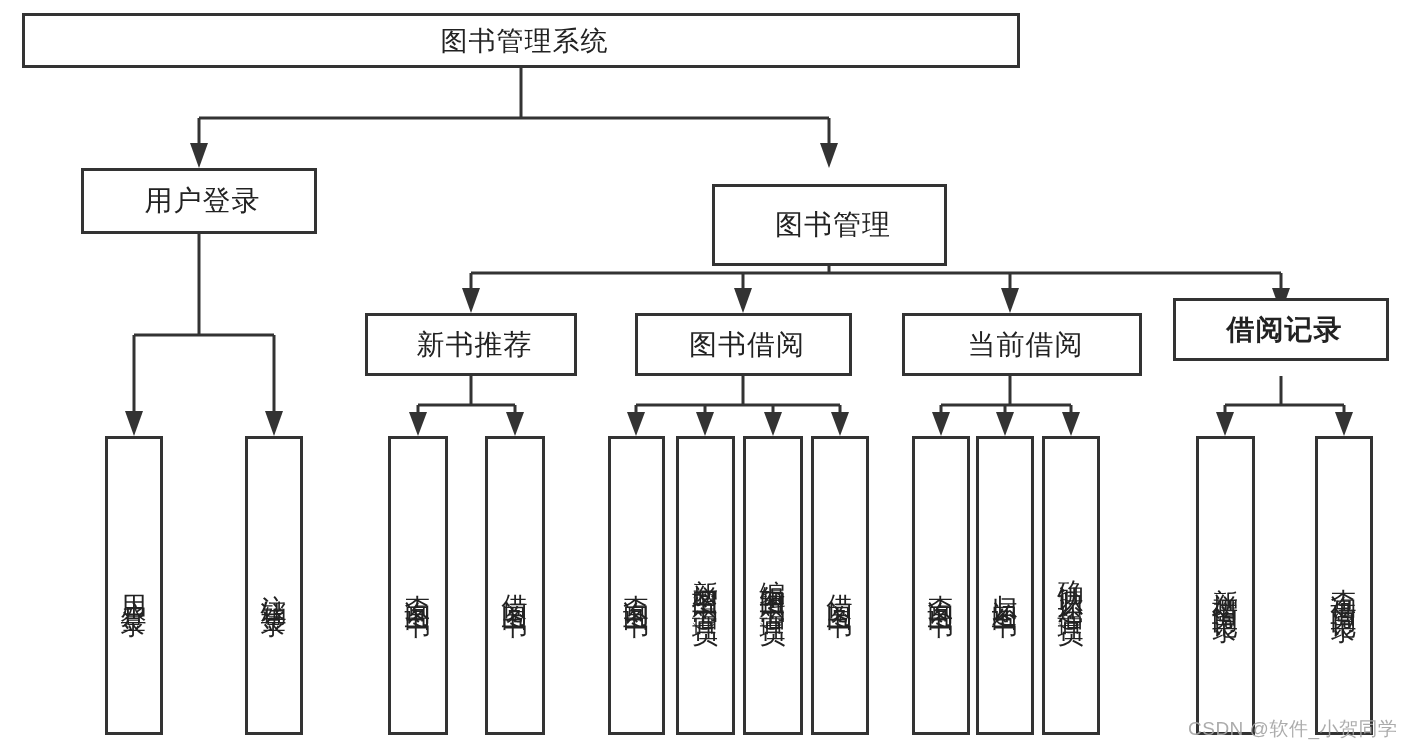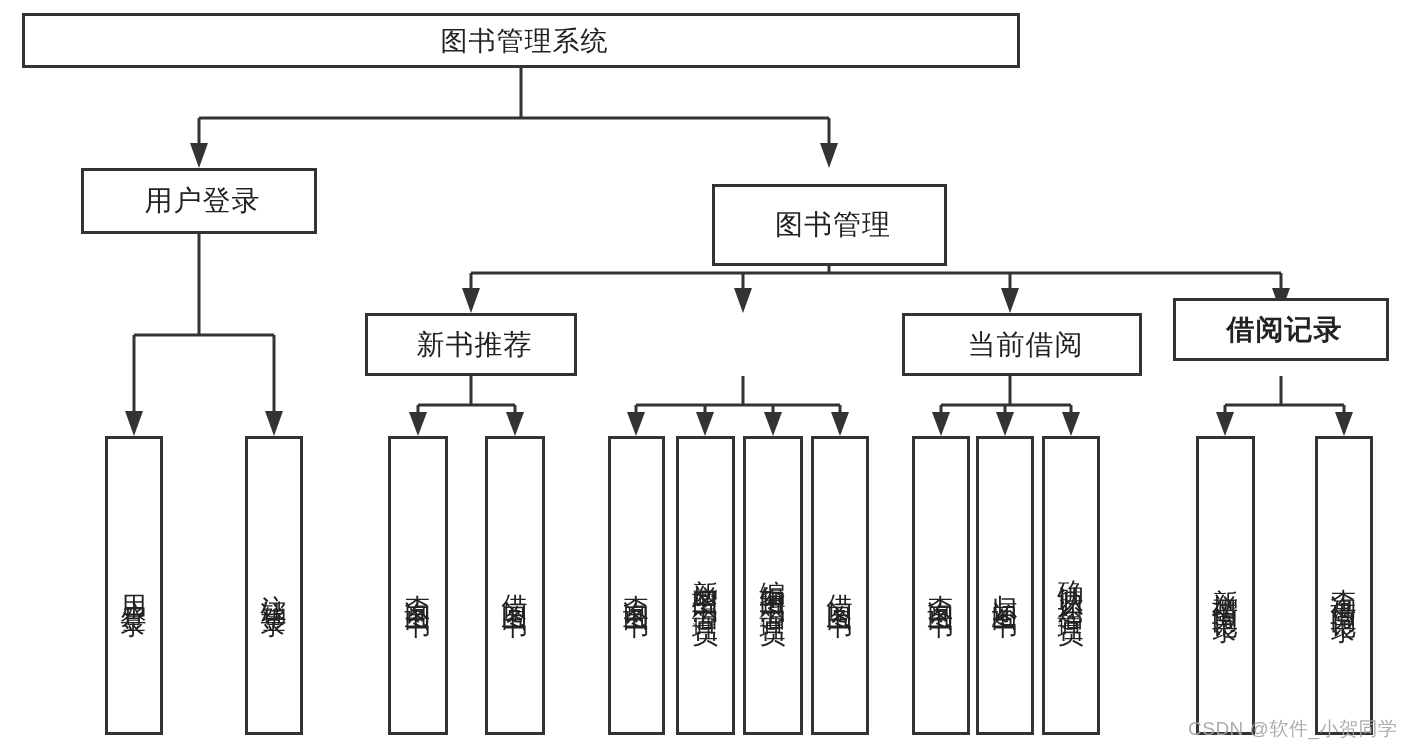--- a/index.html
+++ b/index.html
@@ -149,20 +149,23 @@
   <div class="node hnode" style="left:81px; top:168px; width:236px; height:66px;">
     <span class="lbl">用户登录</span>
   </div>
   <div class="node hnode" style="left:712px; top:184px; width:235px; height:82px;">
     <span class="lbl">图书管理</span>
   </div>
 
   <div class="node hnode" style="left:365px; top:313px; width:212px; height:63px;">
     <span class="lbl">新书推荐</span>
   </div>
+  <div class="node hnode" style="left:635px; top:313px; width:217px; height:63px;">
+    <span class="lbl">图书借阅</span>
+  </div>
   <div class="node hnode" style="left:902px; top:313px; width:240px; height:63px;">
     <span class="lbl">当前借阅</span>
   </div>
   <div class="node hnode" style="left:1173px; top:298px; width:216px; height:63px;font-weight:bold;">
     <span class="lbl">借阅记录</span>
   </div>
 
   <div class="node vnode" style="left:105px; width:58px;">
     <span class="lbl">用户登录</span>
   </div>

